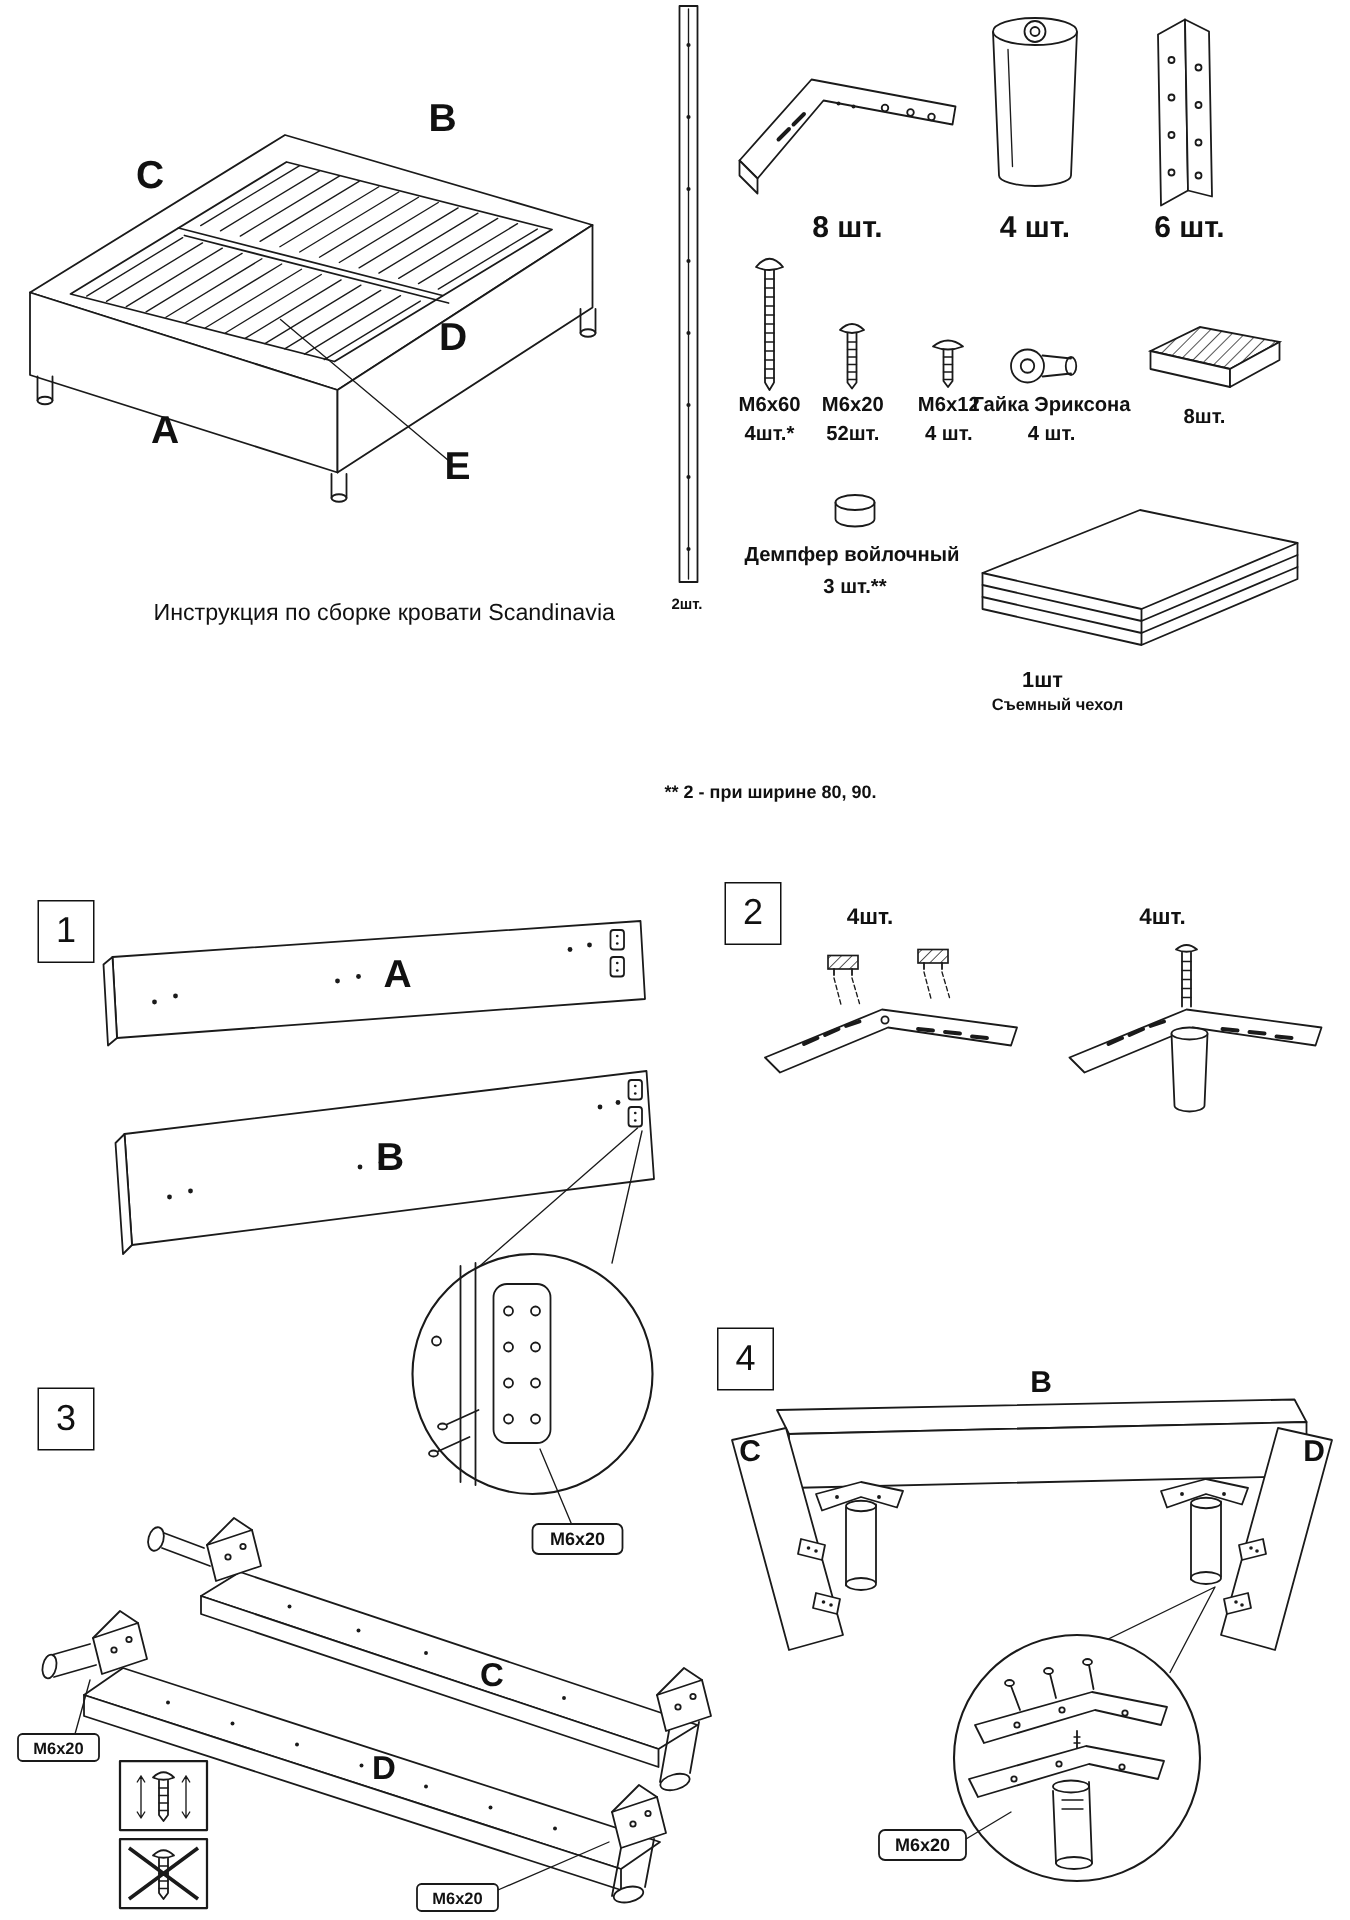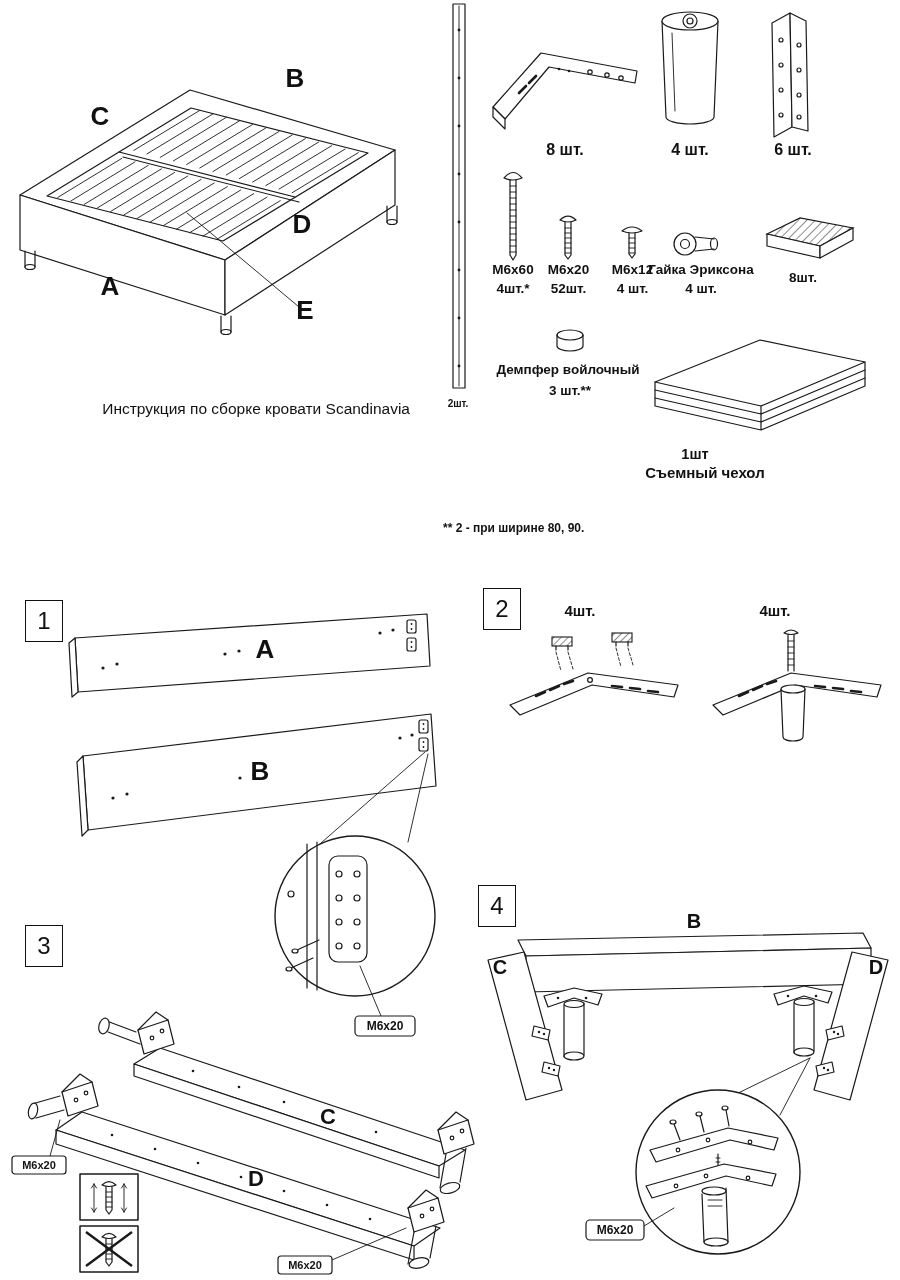--- a/index.html
+++ b/index.html
@@ -1,18 +1,18 @@
 <!DOCTYPE html>
 <html><head>
 <meta charset="utf-8">
 <style>
   html,body{margin:0;padding:0;background:#fff;}
   .page{position:relative;width:900px;height:1280px;background:#fff;overflow:hidden;
         font-family:"Liberation Sans",sans-serif;color:#111;}
-  .plabel{position:absolute;font-weight:bold;font-size:16px;text-align:center;}
+  .plabel{position:absolute;font-weight:bold;font-size:20px;text-align:center;}
   .slabel{position:absolute;font-weight:bold;font-size:13.5px;text-align:center;}
   .note{position:absolute;font-weight:bold;font-size:12px;white-space:nowrap;}
   .titletext{position:absolute;font-size:15.5px;text-align:right;}
   .stepbox{position:absolute;width:36px;height:40px;border:1.7px solid #111;
            display:flex;align-items:center;justify-content:center;font-size:24px;}
   svg{position:absolute;overflow:visible;}
   .ln{fill:none;stroke:#1a1a1a;stroke-width:1.2;stroke-linejoin:round;stroke-linecap:round;}
   .fw{fill:#fff;stroke:#1a1a1a;stroke-width:1.2;stroke-linejoin:round;}
   .dot{fill:#1a1a1a;stroke:none;}
   .thin{stroke-width:0.9;}
@@ -153,21 +153,21 @@
   <div class="slabel" style="left:493px;top:362px;width:150px;">Демпфер войлочный</div>
   <div class="slabel" style="left:495px;top:383px;width:150px;">3 шт.**</div>
 
   <svg style="left:645px;top:332px;" width="230" height="112" viewBox="0 0 230 112">
     <path class="ln" d="M10,50 L115,8 L220,30 L116,74 Z"></path>
     <path class="ln" d="M10,50 V58 L116,82 L220,38 V30 M116,74 v8"></path>
     <path class="ln" d="M10,58 V66 L116,90 L220,46 V38 M116,82 v8"></path>
     <path class="ln" d="M10,66 V74 L116,98 L220,54 V46 M116,90 v8"></path>
   </svg>
   <div class="slabel" style="left:640px;top:446px;width:110px;font-size:14.5px;">1шт</div>
-  <div class="slabel" style="left:630px;top:464px;width:150px;font-size:15px;">Съемный чехол</div>
+  <div class="slabel" style="left:630px;top:464px;width:150px;font-size:11px;">Съемный чехол</div>
 
   <div class="note" style="left:443px;top:521px;">** 2 - при ширине 80, 90.</div>
 
   <div class="stepbox" style="left:25px;top:600px;">
     <span>1</span>
   </div>
   <svg style="left:55px;top:598px;" width="410" height="452" viewBox="0 0 410 452">
     <g>
       <path class="fw" d="M20,40 L372,16 L375,68 L23,94 Z"></path>
       <path class="fw" d="M14,45 L20,40 L23,94 L17,99 Z"></path>

